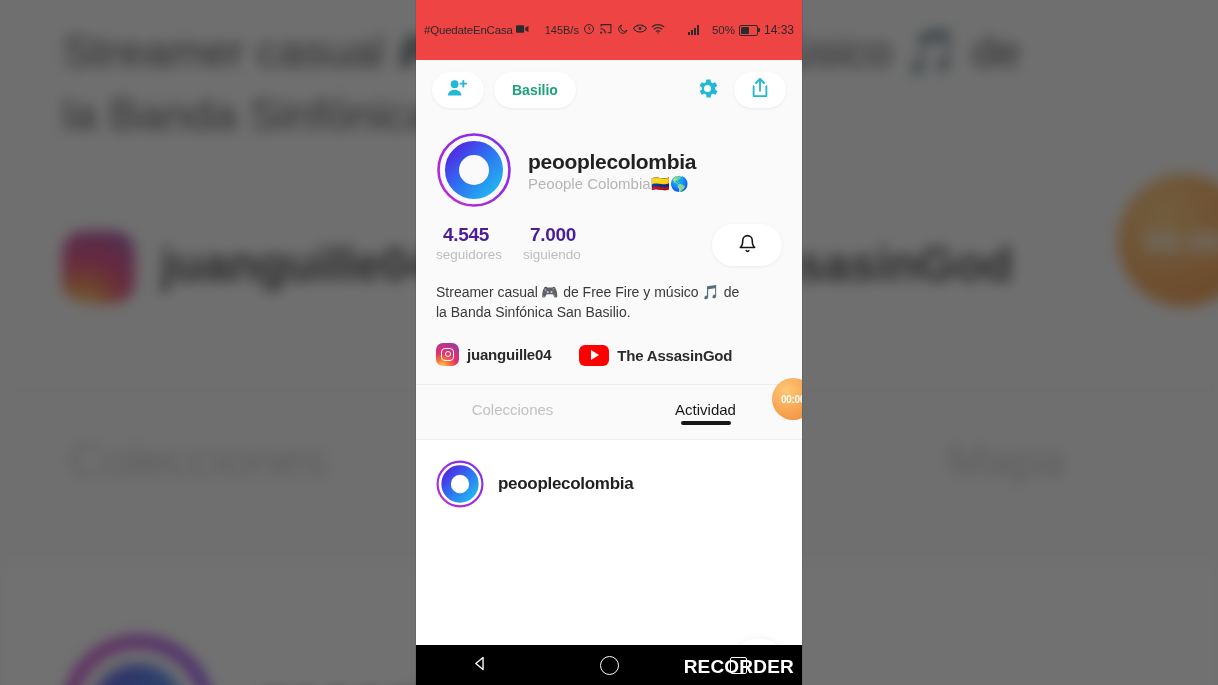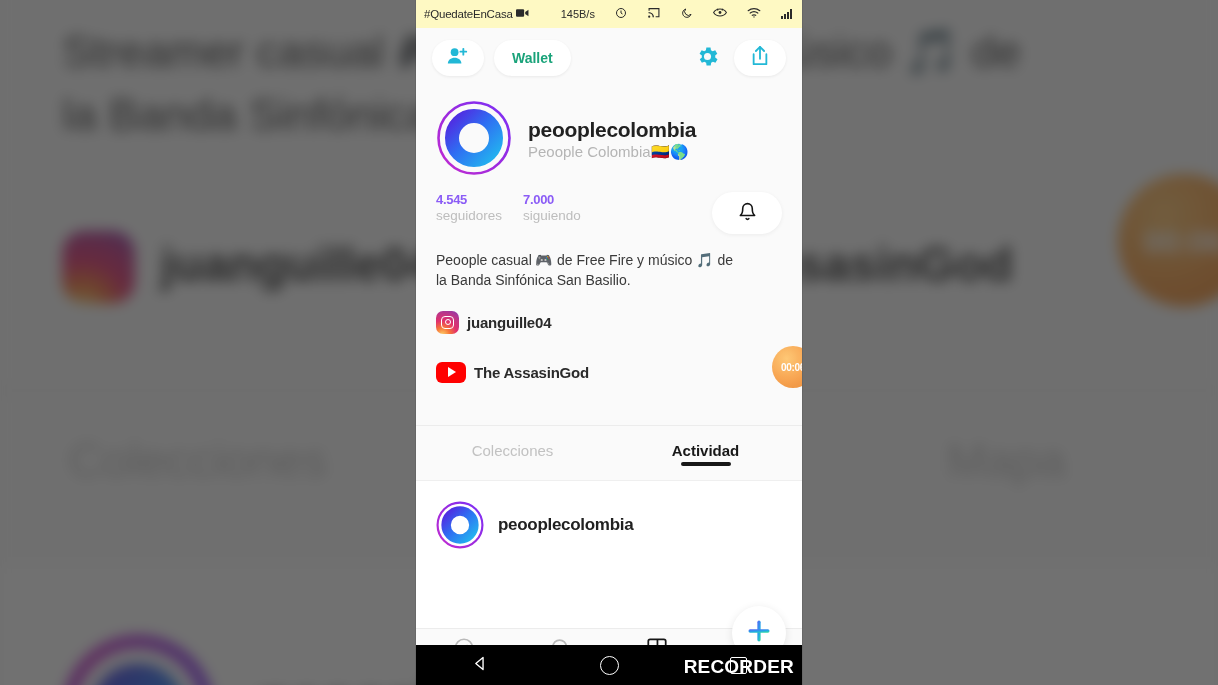--- a/index.html
+++ b/index.html
@@ -32,23 +32,23 @@
   #phone{
     position:absolute;
     left:416px;top:0;width:386px;height:685px;
     background:#ffffff;
     overflow:hidden;
     box-shadow:0 0 0 1px rgba(0,0,0,.08);
   }
 
   
   .statusbar{
-    height:28px;background:#fef9c3;
+    height:28px;background:#ef4444;
     display:flex;align-items:center;
-    padding:0 8px;gap:20px;
+    padding:16px 8px;gap:4px;
     font-size:11.5px;color:#2b2b2b;
     white-space:nowrap;
   }
   .sb-left{display:flex;align-items:center;gap:3px;}
   .sb-tag{font-size:11.5px;letter-spacing:-.2px;}
   .sb-mid{margin-left:12px;font-size:11px;}
   .sb-right{margin-left:auto;display:flex;align-items:center;gap:4px;}
   .sb-icon{display:inline-block;line-height:1;}
   .sb-pct{font-size:11.5px;margin-left:9px;}
   .sb-time{font-size:12px;margin-left:2px;}
@@ -99,65 +99,63 @@
   .uname{font-size:21px;font-weight:bold;color:#212121;letter-spacing:-.3px;}
   .dname{font-size:15px;color:#b5b5b5;display:flex;align-items:center;gap:1px;}
   .dname .flags{font-size:15px;}
 
   
   .stats{
     display:flex;align-items:flex-start;
     padding:14px 20px 0 20px;gap:0;
   }
   .stat{display:flex;flex-direction:column;}
-  .stat .num{font-size:13px;font-weight:bold;color:#8b5cf6;letter-spacing:-.3px;}
+  .stat .num{font-size:19px;font-weight:bold;color:#4c1d95;letter-spacing:-.3px;margin-left:7px;}
   .stat .lab{font-size:13.5px;color:#bdbdbd;margin-top:1px;}
   .stat:first-child{width:87px;}
   .bellbtn{
     margin-left:auto;margin-top:0;
     width:70px;height:42px;background:#fff;border-radius:21px;
     display:flex;align-items:center;justify-content:center;
     box-shadow:0 1px 4px rgba(0,0,0,.06);cursor:pointer;
   }
 
   
   .bio{
     padding:16px 20px 0 20px;
     font-size:14px;line-height:1.45;color:#3a3a3a;max-width:330px;
   }
   .bio .emj{font-size:14px;}
 
   
   .socials{
-    display:flex;align-items:flex-start;gap:28px;
+    display:flex;align-items:flex-end;gap:28px;
     padding:20px 20px 18px 20px;
-    flex-direction:column;
   }
   .social{display:flex;align-items:center;gap:8px;cursor:pointer;}
   .social .lbl{font-size:15px;font-weight:bold;color:#2a2a2a;letter-spacing:-.2px;}
   .ig-ico{width:23px;height:23px;border-radius:7px;position:relative;
     background:radial-gradient(circle at 28% 105%, #fdd56e 0%, #f77737 25%, #e1306c 50%, #c13584 72%, #833ab4 100%);}
   .ig-ico:before{content:"";position:absolute;left:5px;top:5px;width:13px;height:13px;border:1.8px solid #fff;border-radius:4px;box-sizing:border-box;}
   .ig-ico:after{content:"";position:absolute;left:8.6px;top:8.6px;width:6px;height:6px;border:1.7px solid #fff;border-radius:50%;box-sizing:border-box;}
   .yt-ico{width:30px;height:21px;border-radius:6px;background:#ff0000;display:flex;align-items:center;justify-content:center;}
   .yt-ico i{width:0;height:0;border-left:8px solid #fff;border-top:5px solid transparent;border-bottom:5px solid transparent;margin-left:2px;display:block;}
 
   
   .tabs{
     display:flex;align-items:center;
     border-top:1px solid #ececec;
     background:#fafafa;
-    margin-top:24px;
   }
   .tab{
     flex:1;text-align:center;padding:16px 0 0 0;
     font-size:15px;color:#c2c2c2;cursor:pointer;position:relative;
     height:54px;box-sizing:border-box;
   }
-  .tab.active{color:#181818;font-weight:bold;text-align:center;}
+  .tab.active{color:#181818;font-weight:normal;text-align:center;}
   .tab .ul{
     position:absolute;left:50%;transform:translateX(-50%);
     bottom:14px;width:50px;height:4px;border-radius:2px;background:#171717;
   }
 
   
   .feed{flex:1;background:#fff;overflow:hidden;border-top:1px solid #efefef;}
   .feed-item{padding:20px 20px 0 20px;}
   .feed-user{display:flex;align-items:center;gap:14px;}
   .avatar-sm{width:48px;height:48px;flex:0 0 48px;}
@@ -323,21 +321,21 @@
         <span>
           <svg width="22" height="20" viewBox="0 0 26 22" fill="#22b8d6">
             <circle cx="9" cy="6.5" r="4.6"></circle>
               <path d="M1 20c0-4.4 3.6-7 8-7s8 2.6 8 7z"></path>
             <rect x="18.2" y="1.4" width="2.2" height="9" rx="1"></rect>
               <rect x="14.8" y="4.8" width="9" height="2.2" rx="1"></rect>
           </svg>
         </span>
       </div>
       <div class="pill wallet">
-        <span>Wallet</span>
+        <span>Basilio</span>
       </div>
       <div class="tb-spacer"></div>
       <div class="gearbtn">
         <span>
           <svg width="25" height="25" viewBox="0 0 24 24" fill="#22b8d6">
             <path d="M19.4 13a7.9 7.9 0 0 0 0-2l2-1.6-2-3.4-2.4 1a7.8 7.8 0 0 0-1.7-1l-.4-2.6h-4l-.4 2.6c-.6.2-1.2.6-1.7 1l-2.4-1-2 3.4L6.6 11a7.9 7.9 0 0 0 0 2l-2 1.6 2 3.4 2.4-1c.5.4 1.1.8 1.7 1l.4 2.6h4l.4-2.6c.6-.2 1.2-.6 1.7-1l2.4 1 2-3.4z"></path>
             <circle cx="12" cy="12" r="3.4" fill="#fafafa"></circle>
           </svg>
         </span>
       </div>
@@ -393,21 +391,21 @@
         <span>
           <svg width="19" height="21" viewBox="0 0 24 24" fill="none" stroke="#141414" stroke-width="2" stroke-linecap="round" stroke-linejoin="round">
             <path d="M18 8A6 6 0 0 0 6 8c0 7-3 9-3 9h18s-3-2-3-9"></path>
               <path d="M13.7 21a2 2 0 0 1-3.4 0"></path>
           </svg>
         </span>
       </div>
     </div>
 
     <div class="bio">
-      <span>Peoople casual </span><span class="emj">🎮</span><span> de Free Fire  y músico </span><span class="emj">🎵</span><span> de</span><br>
+      <span>Streamer casual </span><span class="emj">🎮</span><span> de Free Fire  y músico </span><span class="emj">🎵</span><span> de</span><br>
       <span>la Banda Sinfónica San Basilio.</span>
     </div>
 
     <div class="socials">
       <div class="social">
         <span class="ig-ico"></span>
         <span class="lbl">juanguille04</span>
       </div>
       <div class="social">
         <span class="yt-ico">

